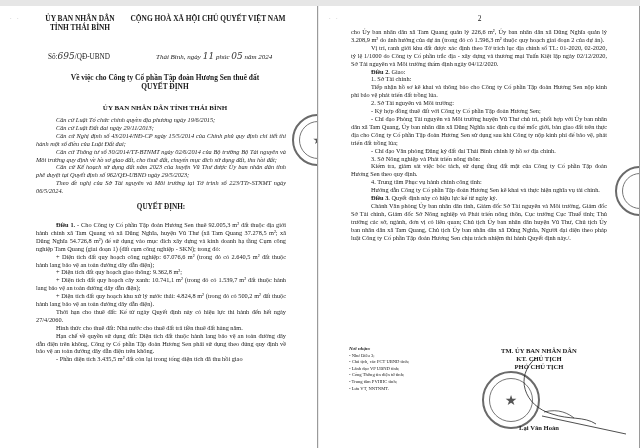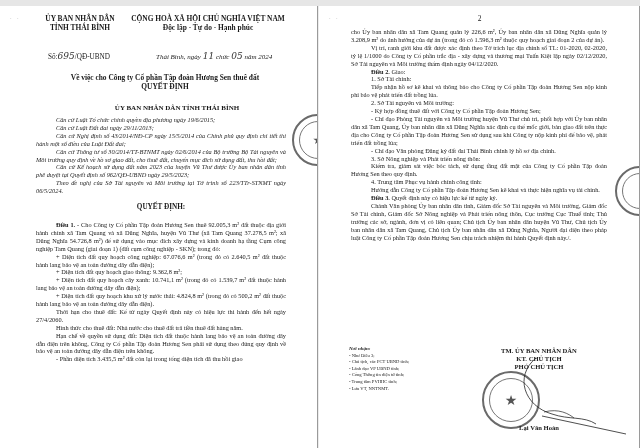--- a/index.html
+++ b/index.html
@@ -13,21 +13,21 @@
 
   
   .hdr { position: absolute; top: 8px; font-weight: bold; font-size: 7.4px; text-align: center; line-height: 9px; }
   .hdr-l { left: 40px; width: 80px; }
   .hdr-r { left: 128px; width: 160px; }
   .u { }
   .docno { position: absolute; left: 48px; top: 45px; font-size: 7.2px; }
   .hand { font-family: "DejaVu Serif", serif; font-style: italic; color: #333; font-size: 9px; }
   .dateline { position: absolute; left: 156px; top: 45px; font-size: 7px; font-style: italic; }
   .title { position: absolute; left: 20px; width: 290px; top: 67px; text-align: center; font-weight: bold; font-size: 7.4px; line-height: 9.2px; }
-  .issuer { position: absolute; left: 32px; width: 290px; top: 98px; text-align: center; font-weight: bold; font-size: 7px; }
+  .issuer { position: absolute; left: 20px; width: 290px; top: 98px; text-align: center; font-weight: bold; font-size: 7px; }
 
   .body { position: absolute; left: 36px; width: 250px; font-size: 6.3px; line-height: 7.9px; text-align: justify; }
   .body p { text-indent: 20px; }
   .body p.it { font-style: italic; }
   .qd { text-align: center; font-weight: bold; font-size: 7.2px; text-indent: 0 !important; margin: 9px 0; }
   b.lbl { font-weight: bold; }
 
   .pageno { position: absolute; left: 0; width: 321px; top: 8px; text-align: center; font-size: 7.5px; }
   .rbody { position: absolute; left: 32px; width: 256px; top: 22px; font-size: 6.3px; line-height: 7.9px; text-align: justify; }
   .rbody p { text-indent: 20px; }
@@ -48,31 +48,30 @@
 <div class="topstrip"></div>
 
 <div class="page page-left">
   <div class="specks">· ·</div>
 
   <div class="hdr hdr-l">
     <div>ỦY BAN NHÂN DÂN</div>
     <div class="u">TỈNH THÁI BÌNH</div>
   </div>
   <div class="hdr hdr-r">
-    <div>CỘNG HOÀ XÃ HỘI CHỦ NGHĨA VIỆT NAM</div>
-    <div class="u">Độc lập - Tự do - Hạnh phúc</div>
+    <div>CỘNG HOÀ XÃ HỘI CHỦ QUYẾT VIỆT NAM</div>
   </div>
 
   <div class="docno">
     <span>Số:</span><span class="hand">695</span><span>/QĐ-UBND</span>
   </div>
   <div class="dateline">
     <span>Thái Bình, ngày</span>
     <span class="hand">11</span>
-    <span>chức</span>
+    <span>phúc</span>
     <span class="hand">05</span>
     <span>năm 2024</span>
   </div>
 
   <div class="title">
     <div>Về việc cho Công ty Cổ phần Tập đoàn Hương Sen thuê đất</div>
     <div>QUYẾT ĐỊNH</div>
   </div>
   <div class="issuer">ỦY BAN NHÂN DÂN TỈNH THÁI BÌNH</div>
 

